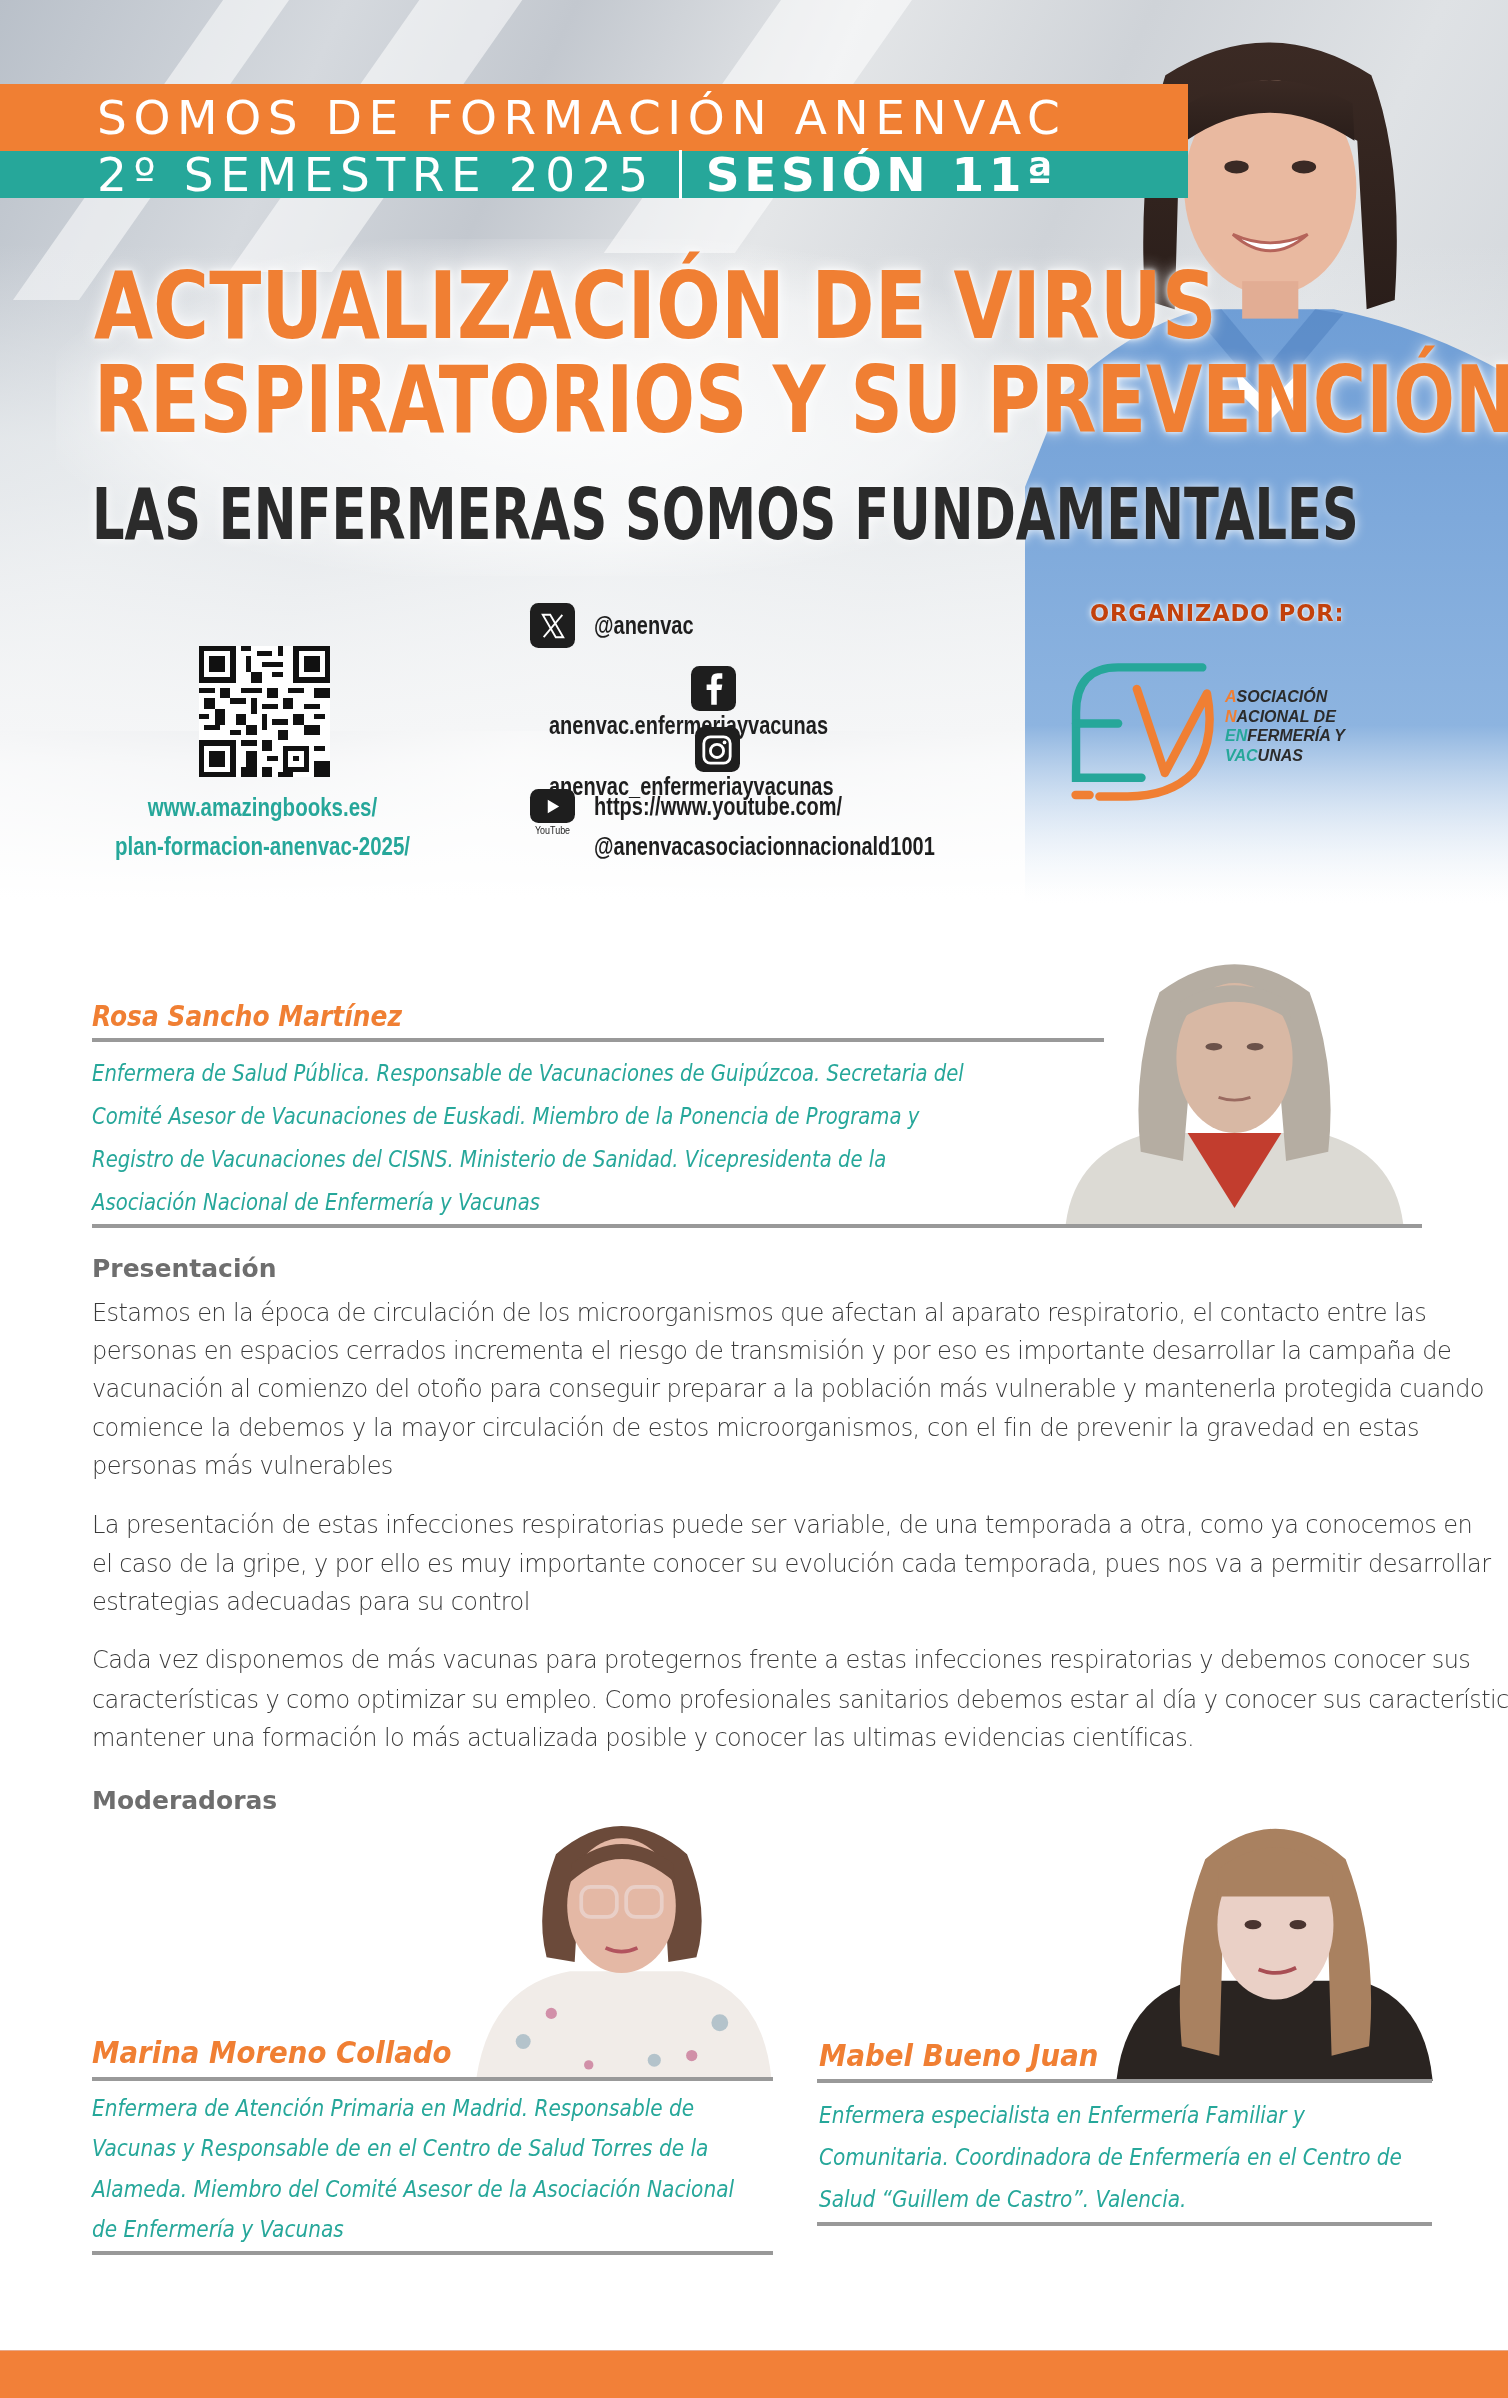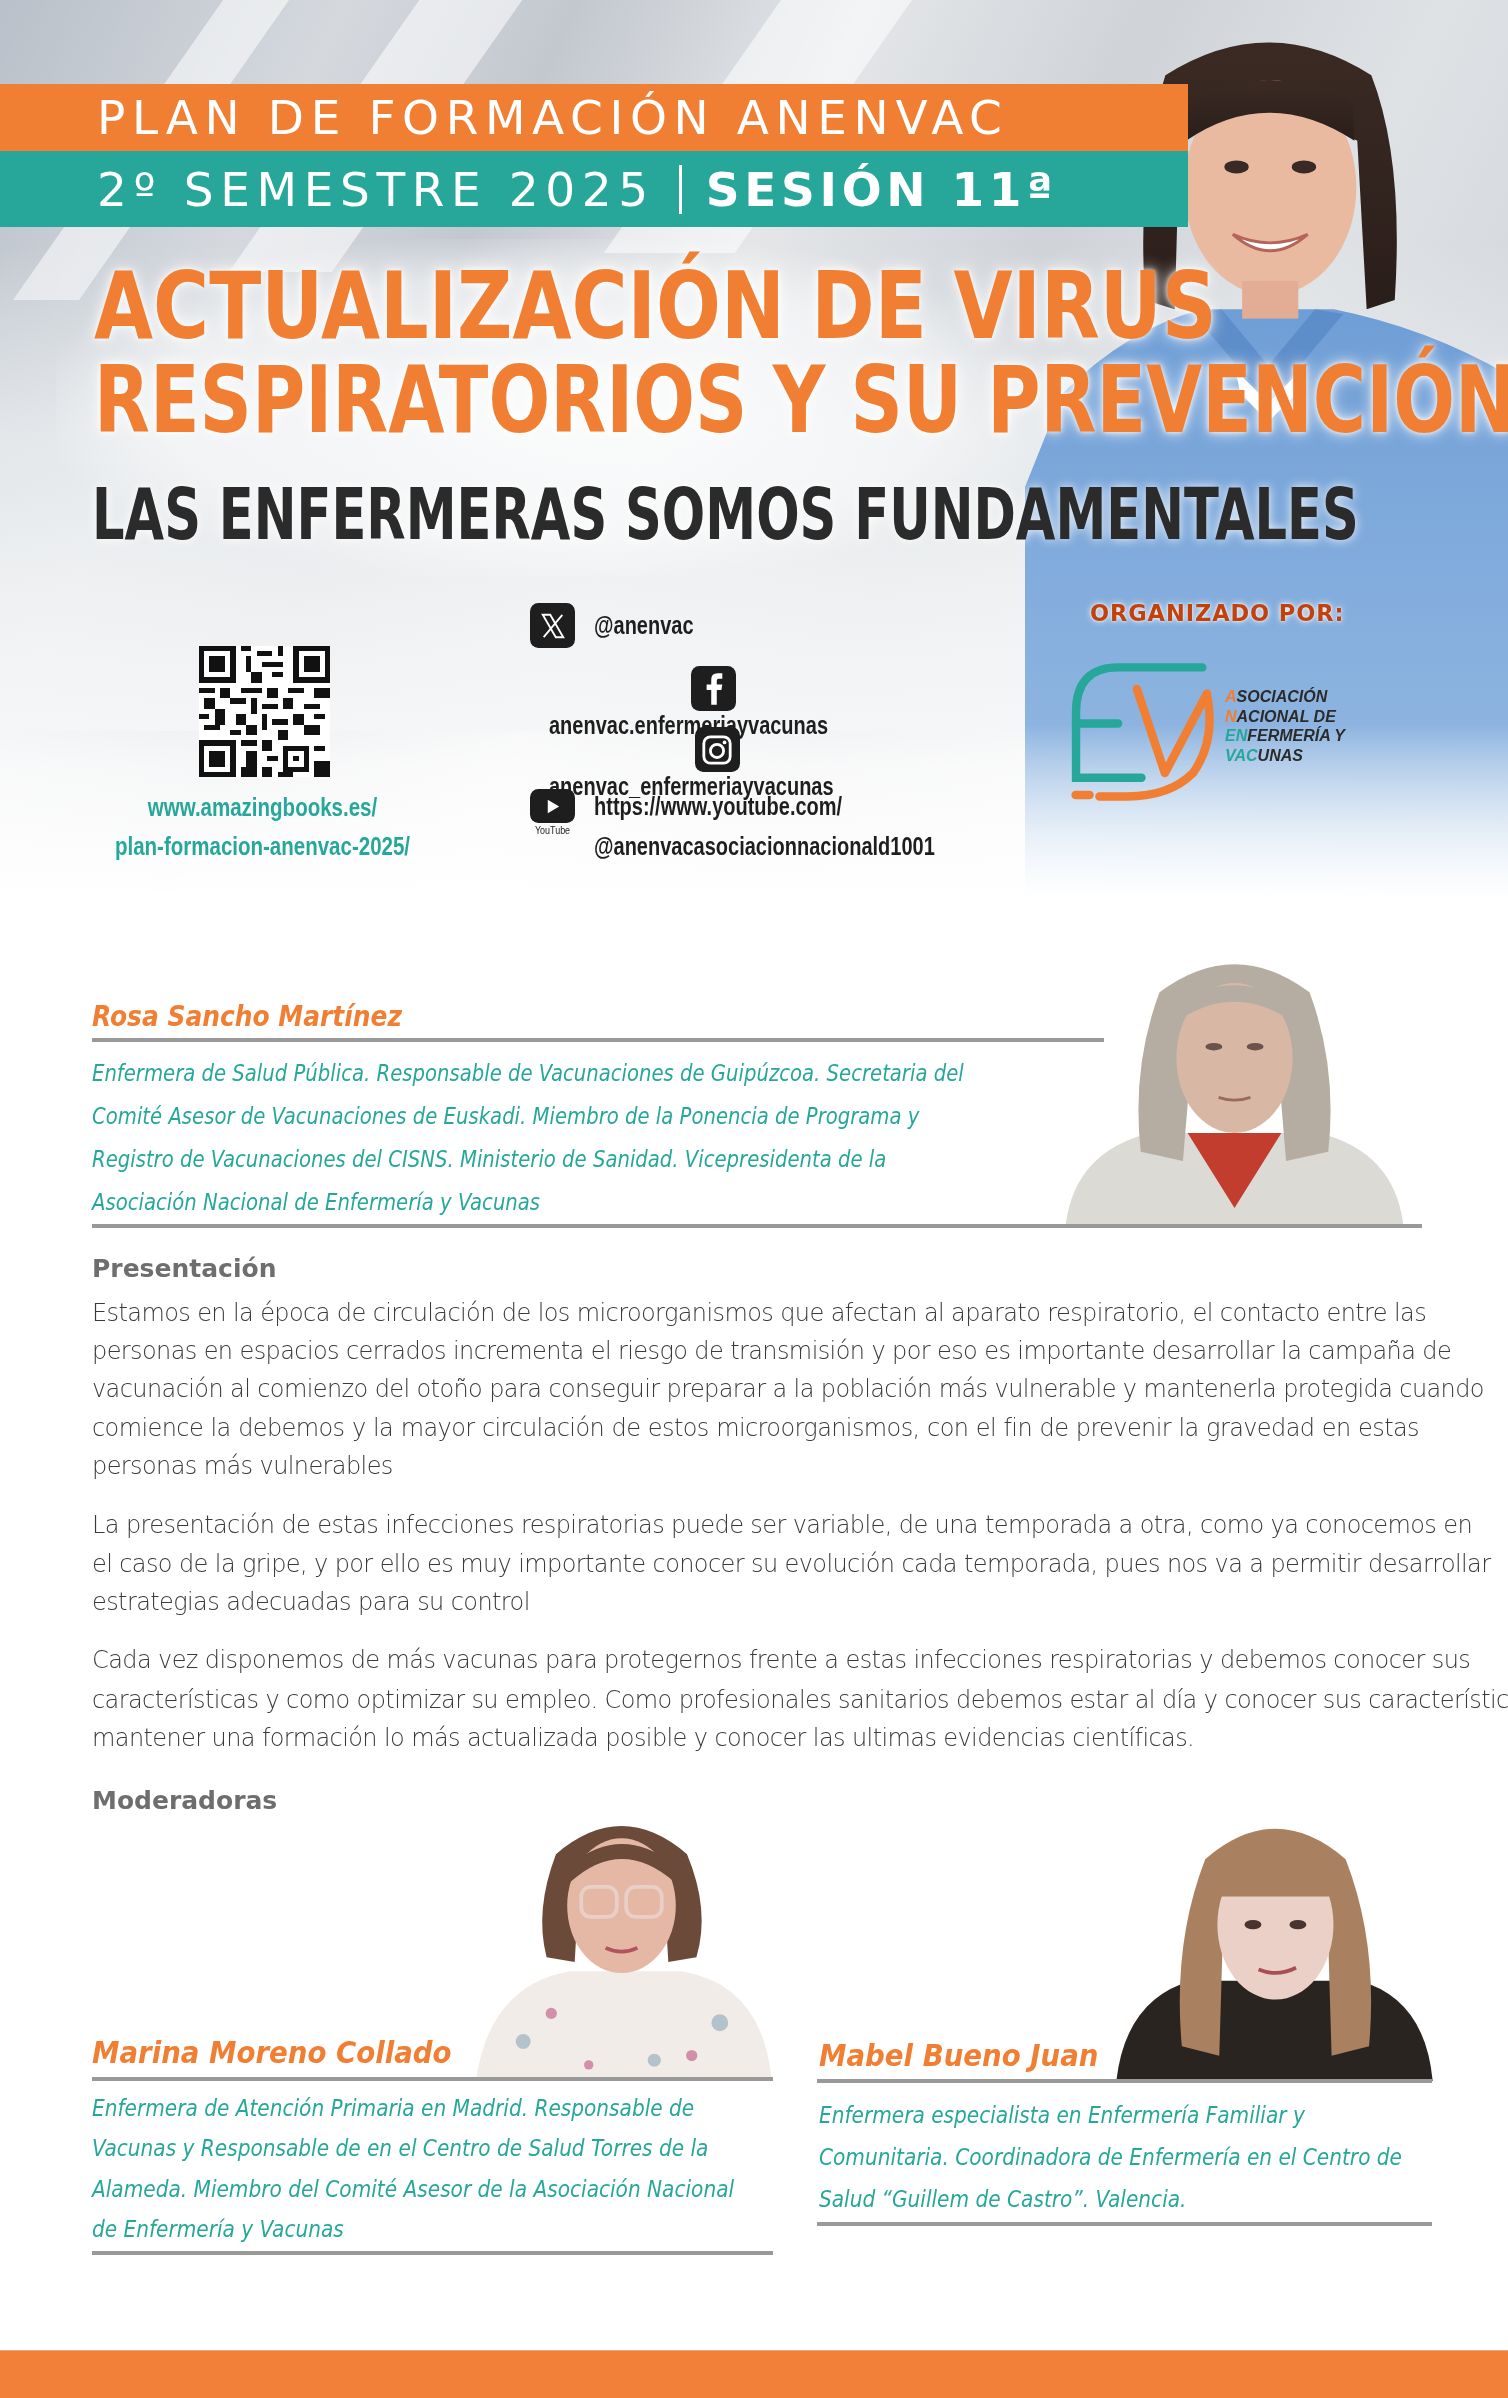--- a/index.html
+++ b/index.html
@@ -26,21 +26,21 @@
     background: radial-gradient(ellipse at center, rgba(255,255,255,0.85) 0%, rgba(255,255,255,0.5) 55%, rgba(255,255,255,0) 75%);
   }
 
   .nurse { position: absolute; left: 1025px; top: 0; width: 483px; height: 904px; }
 
   .band-orange {
     position: absolute; left: 0; top: 84px; width: 1188px; height: 67px;
     background: #f07f33; display: flex; align-items: center; padding-left: 97px;
   }
   .band-teal {
-    position: absolute; left: 0; top: 151px; width: 1188px; height: 76px;
+    position: absolute; left: 0; top: 151px; width: 1188px; height: 47px;
     background: #26a79a; display: flex; align-items: center; padding-left: 97px;
   }
   .band-text {
     color: #ffffff; font-size: 47px; letter-spacing: 6.6px; font-weight: 400;
     font-family: "DejaVu Sans", sans-serif; white-space: nowrap;
   }
   .band-sep { display: inline-block; width: 2.8px; height: 49px; background: #ffffff; margin: 0 24px; vertical-align: middle; }
   .band-bold { font-weight: 700; letter-spacing: 4.7px; }
 
   .title-line {
@@ -145,21 +145,21 @@
   <path d="M150 80 Q260 10 370 80 Q405 170 395 320 L365 330 L355 150 Q260 100 165 150 L160 330 L128 320 Q120 170 150 80 Z" fill="url(#hair)"></path>
   <ellipse cx="262" cy="200" rx="92" ry="115" fill="#e9b9a0"></ellipse>
   <path d="M172 150 Q260 90 352 150 L350 110 Q260 60 175 110 Z" fill="url(#hair)"></path>
   <ellipse cx="226" cy="178" rx="13" ry="7" fill="#3a2a25"></ellipse>
   <ellipse cx="298" cy="178" rx="13" ry="7" fill="#3a2a25"></ellipse>
   <path d="M222 250 Q262 285 302 250 Q262 268 222 250 Z" fill="#ffffff" stroke="#b5645a" stroke-width="3"></path>
   <rect x="232" y="300" width="60" height="40" fill="#e2ad94"></rect>
 </svg>
 
 <div class="band-orange">
-  <span class="band-text">PLAN DE FORMACIÓN ANENVAC</span>
+  <span class="band-text">SOMOS DE FORMACIÓN ANENVAC</span>
 </div>
 <div class="band-teal">
   <span class="band-text">2º SEMESTRE 2025</span>
   <span class="band-sep"></span>
   <span class="band-text band-bold">SESIÓN 11ª</span>
 </div>
 
 <div class="title-line title-1">ACTUALIZACIÓN DE VIRUS</div>
 <div class="title-line title-2">RESPIRATORIOS Y SU PREVENCIÓN</div>
 <div class="subtitle">LAS ENFERMERAS SOMOS FUNDAMENTALES</div>

